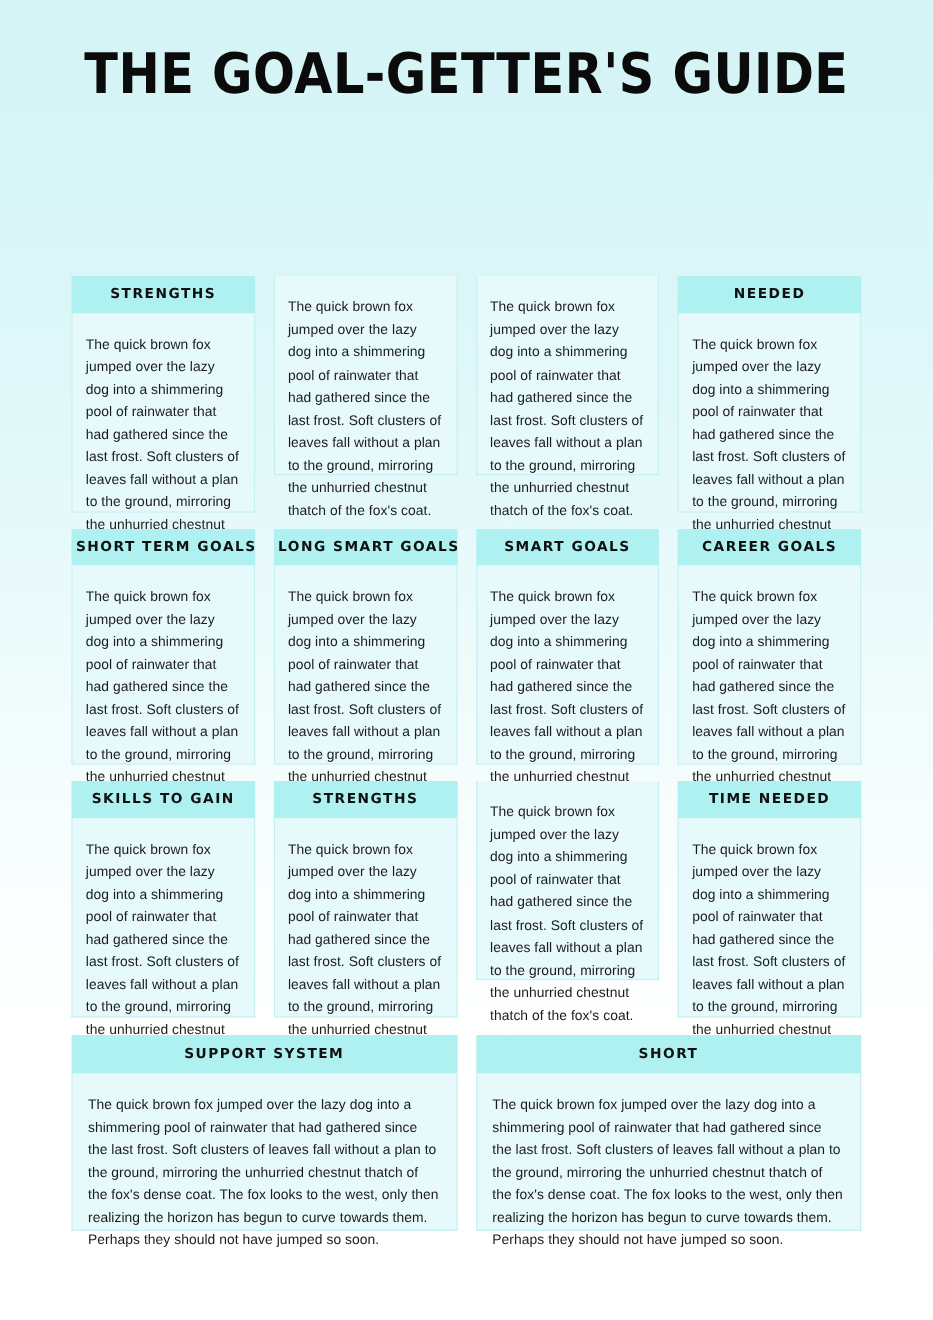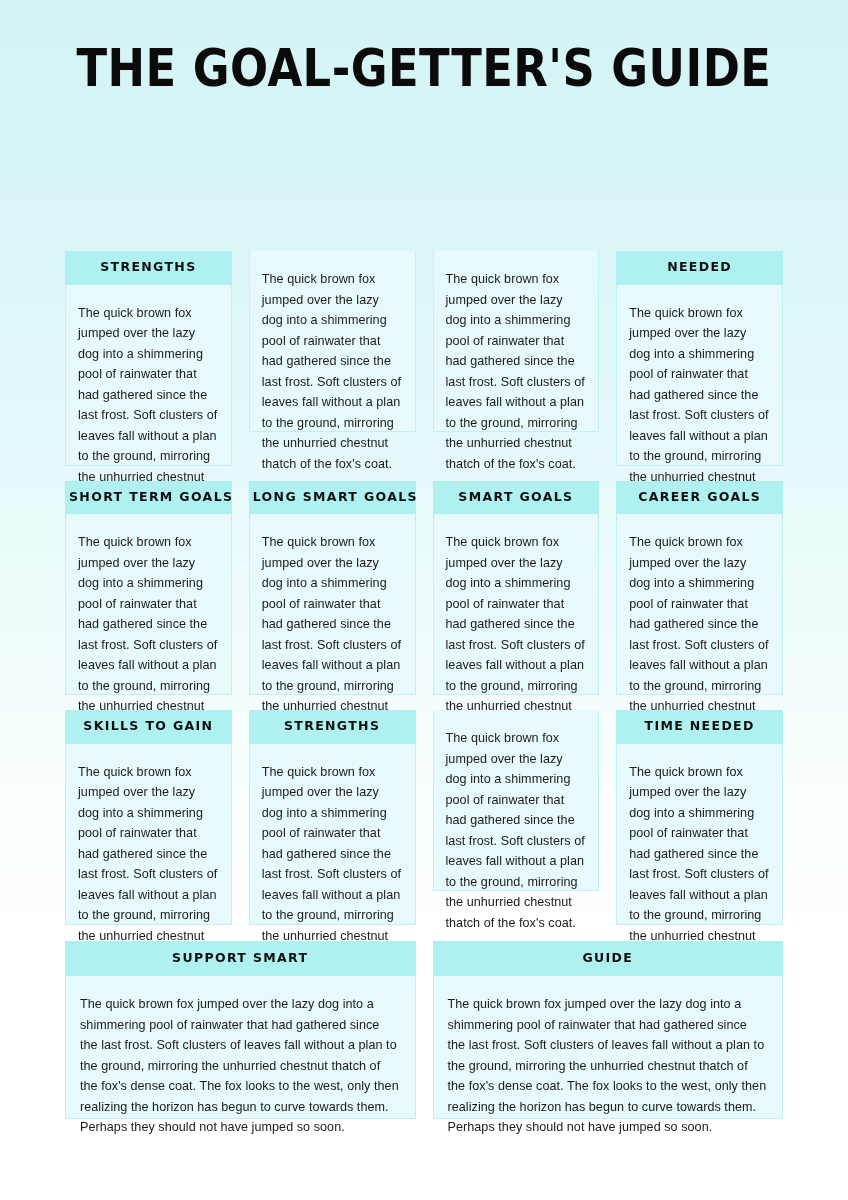--- a/index.html
+++ b/index.html
@@ -177,23 +177,23 @@
         <div class="card-body">The quick brown fox jumped over the lazy dog into a shimmering pool of rainwater that had gathered since the last frost. Soft clusters of leaves fall without a plan to the ground, mirroring the unhurried chestnut thatch of the fox's coat.</div>
       </div>
       <div class="card">
         <div class="card-head">TIME NEEDED</div>
         <div class="card-body">The quick brown fox jumped over the lazy dog into a shimmering pool of rainwater that had gathered since the last frost. Soft clusters of leaves fall without a plan to the ground, mirroring the unhurried chestnut thatch of the fox's coat.</div>
       </div>
     </div>
 
     <div class="row r4">
       <div class="card wide">
-        <div class="card-head">SUPPORT SMART</div>
+        <div class="card-head">SUPPORT SYSTEM</div>
         <div class="card-body">The quick brown fox jumped over the lazy dog into a shimmering pool of rainwater that had gathered since the last frost. Soft clusters of leaves fall without a plan to the ground, mirroring the unhurried chestnut thatch of the fox's dense coat. The fox looks to the west, only then realizing the horizon has begun to curve towards them. Perhaps they should not have jumped so soon.</div>
       </div>
       <div class="card wide">
-        <div class="card-head">GUIDE</div>
+        <div class="card-head">SHORT</div>
         <div class="card-body">The quick brown fox jumped over the lazy dog into a shimmering pool of rainwater that had gathered since the last frost. Soft clusters of leaves fall without a plan to the ground, mirroring the unhurried chestnut thatch of the fox's dense coat. The fox looks to the west, only then realizing the horizon has begun to curve towards them. Perhaps they should not have jumped so soon.</div>
       </div>
     </div>
 
   </div>
 </div>
 
 </body></html>

